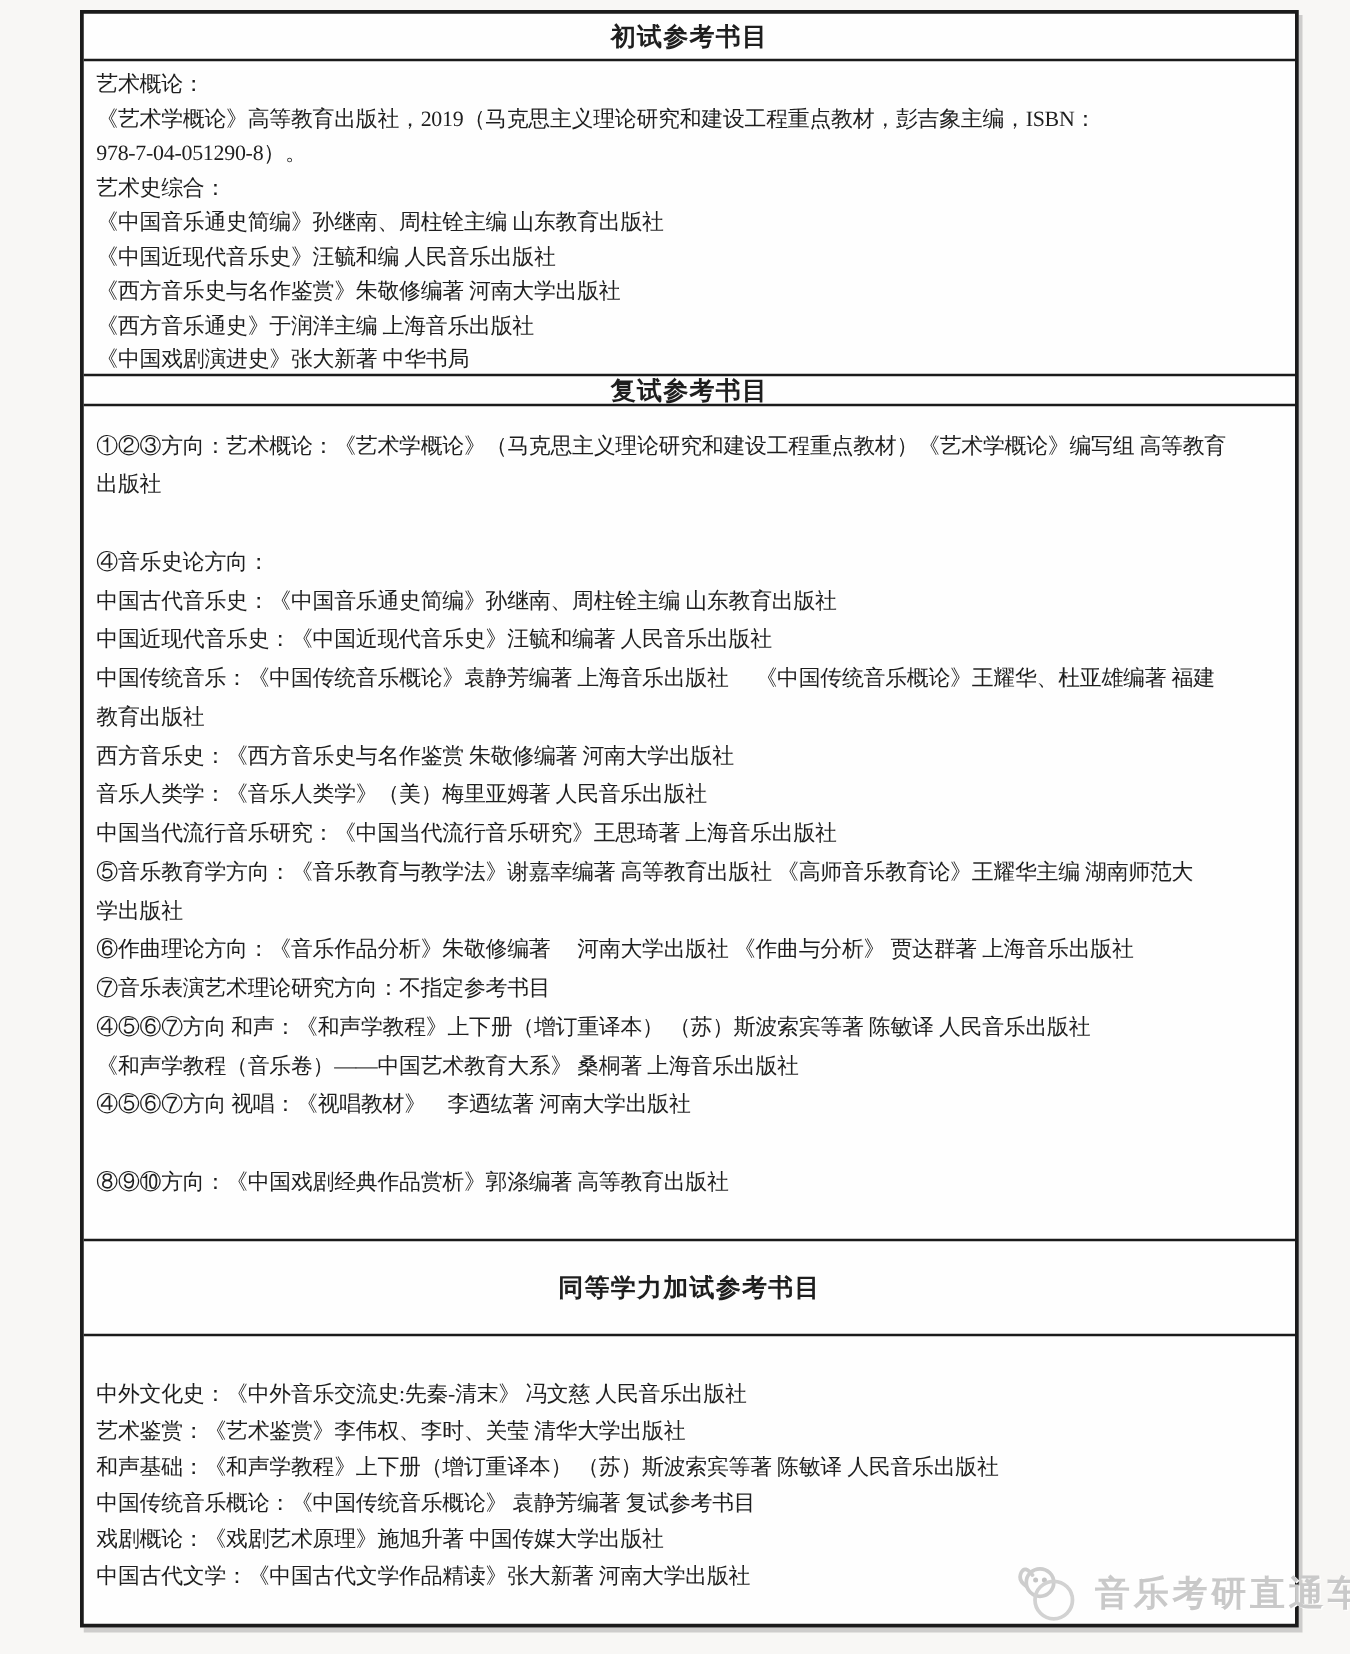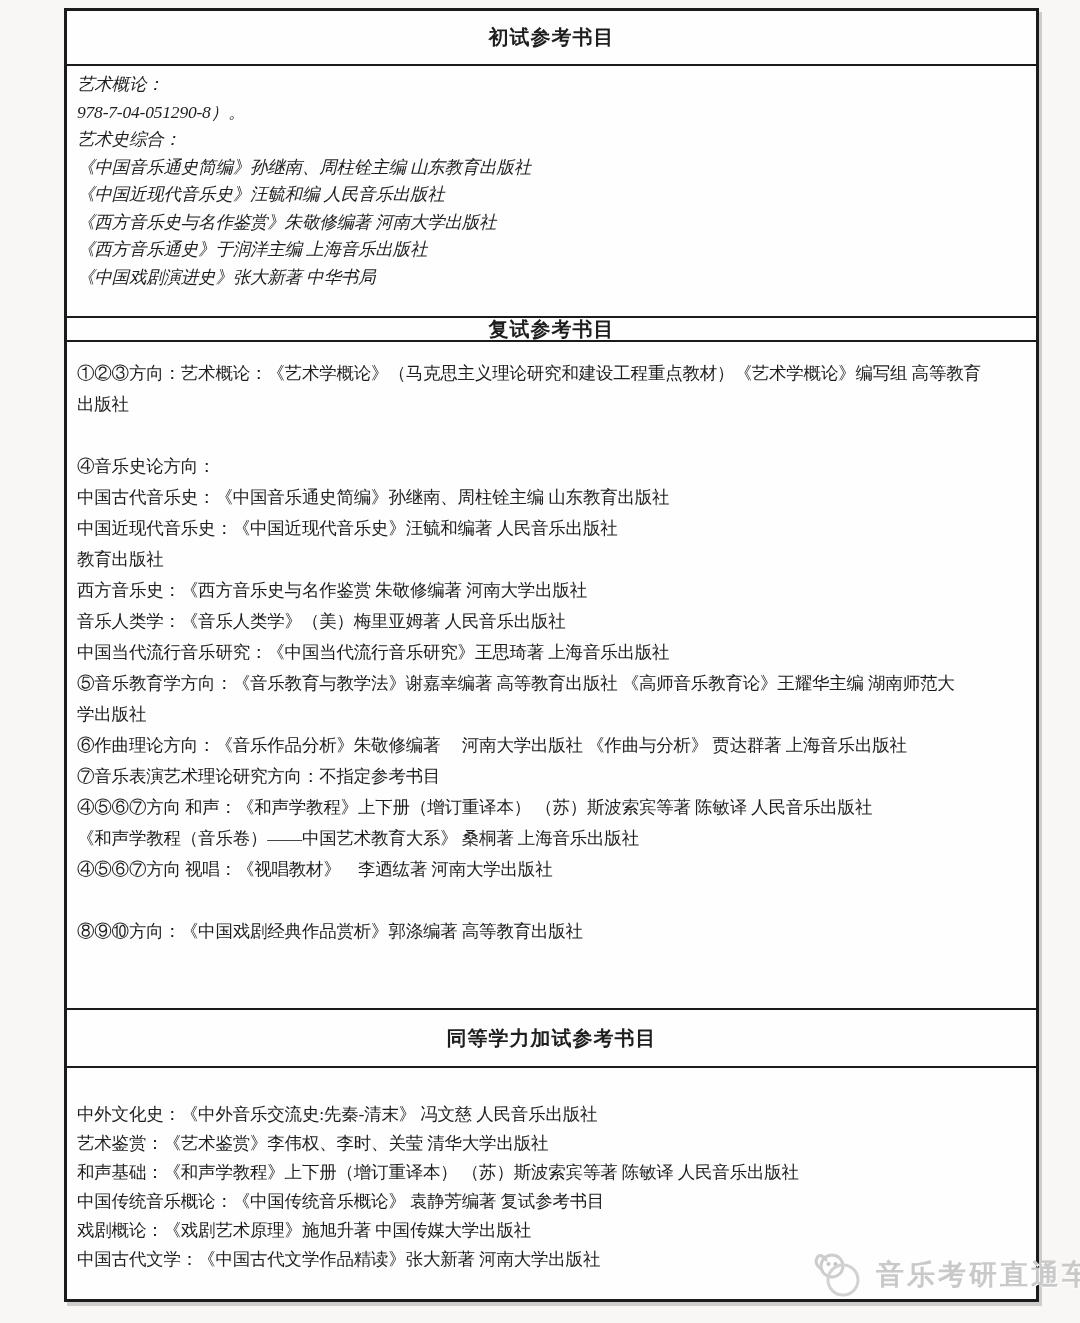--- a/index.html
+++ b/index.html
@@ -19,27 +19,27 @@
     box-sizing:border-box;background:#fefefe;
     border:3px solid #1b1b1b;
     box-shadow:3px 4px 0 rgba(110,110,110,0.30);
   }
   .sec-header{
     display:flex;align-items:center;justify-content:center;
     font-size:20px;font-weight:700;letter-spacing:1px;
     border-bottom:2px solid #1b1b1b;
     box-sizing:border-box;
   }
-  .h1{height:55px;}
+  .h1{height:38px;}
   .h2{height:24px;}
-  .h3{height:58px;}
+  .h3{height:76px;}
   .sec-content{
     box-sizing:border-box;
   }
-  .c1{height:252px;padding:5px 8px 0 10px;font-size:17.5px;border-bottom:2px solid #1b1b1b;font-style:italic;}
+  .c1{height:252px;padding:5px 8px 0 10px;font-size:17.5px;border-bottom:2px solid #1b1b1b;}
   .c1 .line{line-height:27.5px;min-height:27.5px;}
   .c2{height:668px;padding:16px 18px 0 10px;font-size:17.5px;border-bottom:2px solid #1b1b1b;}
   .c2 .line{line-height:31px;min-height:31px;}
   .c3{height:269px;padding:32px 8px 0 10px;font-size:17.5px;}
   .c3 .line{line-height:29px;min-height:29px;}
   .line{
     white-space:pre;
     overflow:hidden;
     letter-spacing:-0.2px;
   }
@@ -63,40 +63,42 @@
 <div class="page">
 
   <div class="doc-table">
 
     <div class="sec-header h1">
       <span>初试参考书目</span>
     </div>
 
     <div class="sec-content c1">
       <div class="line">艺术概论：</div>
+      <div class="line">《艺术学概论》高等教育出版社，2019（马克思主义理论研究和建设工程重点教材，彭吉象主编，ISBN：</div>
       <div class="line">978-7-04-051290-8）。</div>
       <div class="line">艺术史综合：</div>
       <div class="line">《中国音乐通史简编》孙继南、周柱铨主编 山东教育出版社</div>
       <div class="line">《中国近现代音乐史》汪毓和编 人民音乐出版社</div>
       <div class="line">《西方音乐史与名作鉴赏》朱敬修编著 河南大学出版社</div>
       <div class="line">《西方音乐通史》于润洋主编 上海音乐出版社</div>
       <div class="line">《中国戏剧演进史》张大新著 中华书局</div>
     </div>
 
     <div class="sec-header h2">
       <span>复试参考书目</span>
     </div>
 
     <div class="sec-content c2">
       <div class="line">①②③方向：艺术概论：《艺术学概论》（马克思主义理论研究和建设工程重点教材）《艺术学概论》编写组 高等教育</div>
       <div class="line">出版社</div>
       <div class="line"></div>
       <div class="line">④音乐史论方向：</div>
       <div class="line">中国古代音乐史：《中国音乐通史简编》孙继南、周柱铨主编 山东教育出版社</div>
       <div class="line">中国近现代音乐史：《中国近现代音乐史》汪毓和编著 人民音乐出版社</div>
+      <div class="line">中国传统音乐：《中国传统音乐概论》袁静芳编著 上海音乐出版社　 《中国传统音乐概论》王耀华、杜亚雄编著 福建</div>
       <div class="line">教育出版社</div>
       <div class="line">西方音乐史：《西方音乐史与名作鉴赏 朱敬修编著 河南大学出版社</div>
       <div class="line">音乐人类学：《音乐人类学》（美）梅里亚姆著 人民音乐出版社</div>
       <div class="line">中国当代流行音乐研究：《中国当代流行音乐研究》王思琦著 上海音乐出版社</div>
       <div class="line">⑤音乐教育学方向：《音乐教育与教学法》谢嘉幸编著 高等教育出版社 《高师音乐教育论》王耀华主编 湖南师范大</div>
       <div class="line">学出版社</div>
       <div class="line">⑥作曲理论方向：《音乐作品分析》朱敬修编著　 河南大学出版社 《作曲与分析》 贾达群著 上海音乐出版社</div>
       <div class="line">⑦音乐表演艺术理论研究方向：不指定参考书目</div>
       <div class="line">④⑤⑥⑦方向 和声：《和声学教程》上下册（增订重译本） （苏）斯波索宾等著 陈敏译 人民音乐出版社</div>
       <div class="line">《和声学教程（音乐卷）——中国艺术教育大系》 桑桐著 上海音乐出版社</div>

